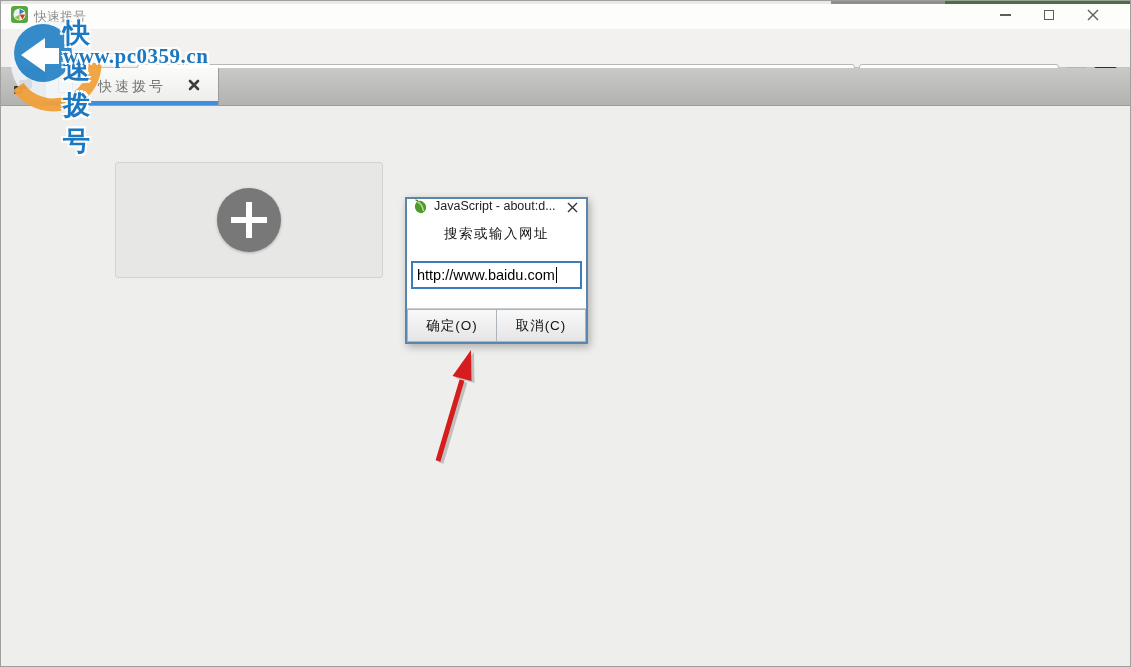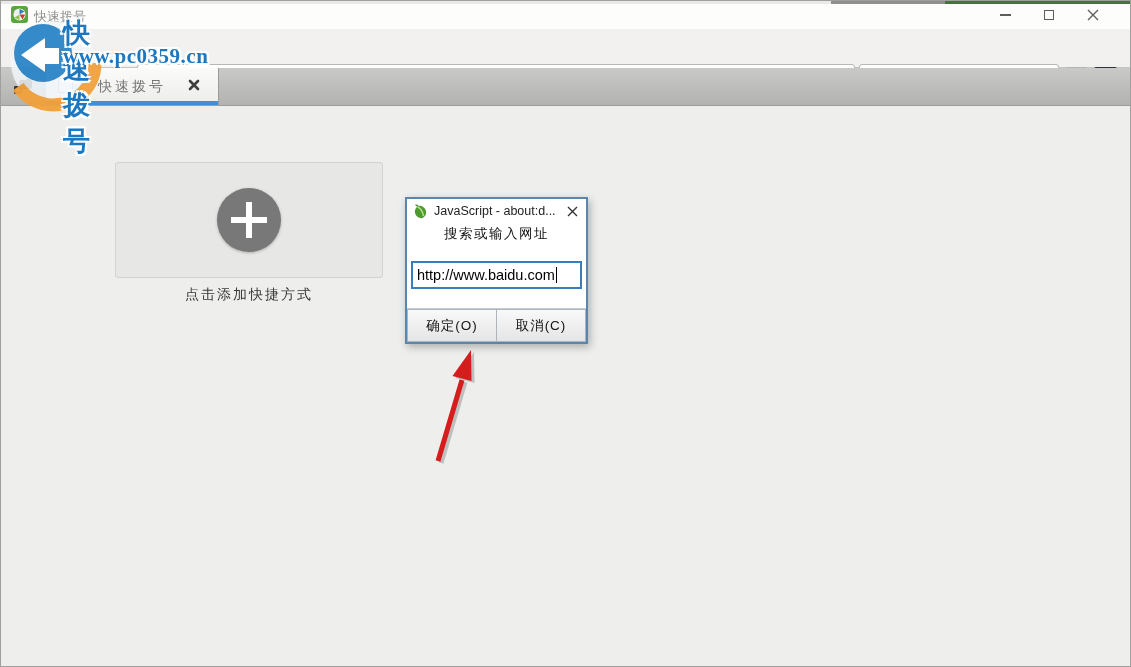--- a/index.html
+++ b/index.html
@@ -54,21 +54,21 @@
   
   .content{position:absolute;top:105px;left:0;width:100%;height:562px;background:#eeeeec;}
   .tile{position:absolute;left:114px;top:56px;width:268px;height:116px;background:#e7e7e5;border:1px solid #d3d3d1;border-radius:3px;box-sizing:border-box;}
   .tile-circle{position:absolute;left:101px;top:25px;width:64px;height:64px;background:#787878;border-radius:50%;box-shadow:0 1px 3px rgba(0,0,0,0.25);}
   .plus-h{position:absolute;left:14px;top:29px;width:36px;height:6px;background:#fff;}
   .plus-v{position:absolute;left:29px;top:14px;width:6px;height:36px;background:#fff;}
   .tile-caption{position:absolute;left:114px;top:180px;width:268px;text-align:center;font-size:14px;color:#3a3a3a;letter-spacing:2px;}
 
   
   .dialog{position:absolute;left:404px;top:91px;width:183px;height:147px;background:#fff;border:2px solid #5a85ad;box-sizing:border-box;box-shadow:2px 3px 8px rgba(0,0,0,0.28);}
-  .dlg-titlebar{position:absolute;left:0;top:0;width:100%;height:24px;display:flex;align-items:center;padding:0 6px;box-sizing:border-box;background:#fff;}
+  .dlg-titlebar{position:absolute;left:0;top:0;width:100%;height:24px;display:flex;padding:0 6px;box-sizing:border-box;background:#fff;}
   .dlg-title{font-size:12.5px;color:#222;margin-left:6px;flex:1;white-space:nowrap;overflow:hidden;}
   .dlg-close{display:flex;align-items:center;justify-content:center;width:16px;height:16px;}
   .dlg-message{position:absolute;left:0;top:26px;width:100%;text-align:center;font-size:13.5px;color:#111;letter-spacing:1.5px;}
   .dlg-input{position:absolute;left:4px;top:62px;width:171px;height:28px;border:2px solid #3b7cbc;background:#fff;box-sizing:border-box;display:flex;align-items:center;padding:12px 4px;}
   .dlg-input-text{font-size:14.5px;color:#000;white-space:nowrap;}
   .caret{display:inline-block;width:1px;height:16px;background:#000;margin-left:1px;vertical-align:middle;}
   .dlg-btnrow{position:absolute;left:0;bottom:0;width:100%;height:34px;background:#f1f1f0;border-top:1px solid #c6cdd3;box-sizing:border-box;display:flex;}
   .dlg-btn{flex:1;display:flex;align-items:center;justify-content:center;font-size:13.5px;color:#141414;background:linear-gradient(#f9f9f9,#e5e5e7);border:1px solid #adb4ba;box-sizing:border-box;letter-spacing:1px;}
   .dlg-btn.ok{border-right:none;text-align:center;}
 
@@ -192,21 +192,20 @@
   </div>
 
   <div class="content">
 
     <div class="tile">
       <div class="tile-circle">
         <div class="plus-h"></div>
         <div class="plus-v"></div>
       </div>
     </div>
-    <div class="tile-caption">点击添加快捷方式</div>
 
     <div class="dialog">
       <div class="dlg-titlebar">
         <svg width="15" height="15" viewBox="0 0 15 15">
           <ellipse cx="7.5" cy="8" rx="5.5" ry="6.2" fill="#4e9a2e" transform="rotate(-18 7.5 8)"></ellipse>
           <path d="M4.5 3 Q9 4.5 10.5 12" stroke="#b9e08f" stroke-width="1.4" fill="none"></path>
           <path d="M5 2.2 Q3.5 0.8 2.5 1.2" stroke="#3c7a22" stroke-width="1.4" fill="none"></path>
         </svg>
         <span class="dlg-title">JavaScript - about:d...</span>
         <span class="dlg-close">

